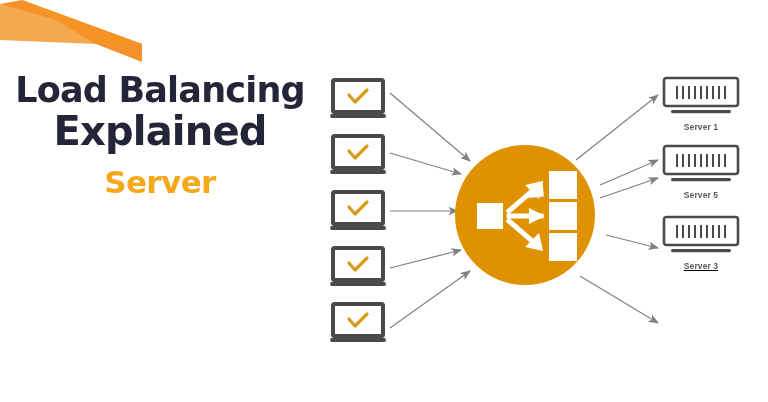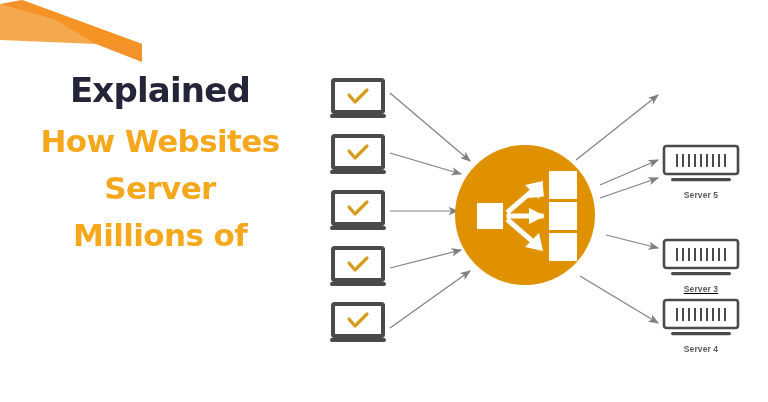--- a/index.html
+++ b/index.html
@@ -38,21 +38,21 @@
   }
   .title-line {
     color: #242539;
     font-family: "DejaVu Sans", sans-serif;
     font-weight: bold;
     font-size: 35px;
     line-height: 41px;
     letter-spacing: -0.8px;
     white-space: nowrap;
   }
-  .title-line.l2 { font-size: 34px; }
+  .title-line.l2 { font-size: 40px; }
   .subtitle-line {
     color: #F5A81C;
     font-family: "DejaVu Sans", sans-serif;
     font-weight: bold;
     font-size: 31px;
     line-height: 47px;
     letter-spacing: -0.6px;
     white-space: nowrap;
   }
   .subtitle-block { margin-top: 7px; }
@@ -108,25 +108,24 @@
   <div class="ribbon">
     <svg width="150" height="62" viewBox="0 0 150 62">
       <path d="M0 4 L22 0 L142 44 L142 62 L96 44 Z" fill="#F5912B"></path>
       <path d="M0 4 L0 40 L96 44 L142 44 Z" fill="#F5A94F"></path>
       <path d="M22 0 L96 44 L0 40 Z" fill="#F5912B" opacity="0.0"></path>
       <path d="M22 0 L142 44 L96 44 Z" fill="#F59425"></path>
     </svg>
   </div>
 
   <div class="text-block">
+    <div class="title-line">Load Balancing</div>
     <div class="title-line l2">Explained</div>
     <div class="subtitle-block">
-      <div class="subtitle-line">How Websites</div>
       <div class="subtitle-line">Server</div>
-      <div class="subtitle-line">Millions of</div>
     </div>
   </div>
 
   <div class="diagram">
 
     <svg class="arrow-layer" viewBox="0 0 450 402">
       <defs>
         <marker id="ah" markerWidth="9" markerHeight="7" refX="8" refY="3.5" orient="auto">
           <path d="M0,0 L9,3.5 L0,7 L2.3,3.5 Z" fill="#808080"></path>
         </marker>
@@ -200,72 +199,72 @@
           <path d="M54 71 L86 71"></path>
           <path d="M54 76 L84 102"></path>
         </g>
         <path d="M88 36 L88 52 L72 52 Z" fill="#ffffff" transform="rotate(-5 84 42)"></path>
         <polygon points="88,36 70,40 84,54" fill="#ffffff"></polygon>
         <polygon points="90,71 74,63 74,79" fill="#ffffff"></polygon>
         <polygon points="88,106 70,102 84,88" fill="#ffffff"></polygon>
       </svg>
     </div>
 
+    <div class="server" style="left:342px; top:76px;">
+      <svg width="82" height="40" viewBox="0 0 82 40">
+        <rect x="4" y="2" width="74" height="28" rx="2.5" fill="#ffffff" stroke="#4a4a4a" stroke-width="2.6"></rect>
+        <g stroke="#4a4a4a" stroke-width="2">
+          <line x1="17" y1="10" x2="17" y2="23"></line>
+            <line x1="23" y1="10" x2="23" y2="23"></line>
+          <line x1="29" y1="10" x2="29" y2="23"></line>
+            <line x1="35" y1="10" x2="35" y2="23"></line>
+          <line x1="41" y1="10" x2="41" y2="23"></line>
+            <line x1="47" y1="10" x2="47" y2="23"></line>
+          <line x1="53" y1="10" x2="53" y2="23"></line>
+            <line x1="59" y1="10" x2="59" y2="23"></line>
+          <line x1="65" y1="10" x2="65" y2="23"></line>
+        </g>
+        <rect x="11" y="34" width="60" height="3.2" rx="1.6" fill="#4a4a4a"></rect>
+      </svg>
+      <div class="server-label">Server 1</div>
+    </div>
 
     <div class="server" style="left:342px; top:144px;">
       <svg width="82" height="40" viewBox="0 0 82 40">
         <rect x="4" y="2" width="74" height="28" rx="2.5" fill="#ffffff" stroke="#4a4a4a" stroke-width="2.6"></rect>
         <g stroke="#4a4a4a" stroke-width="2">
           <line x1="17" y1="10" x2="17" y2="23"></line>
             <line x1="23" y1="10" x2="23" y2="23"></line>
           <line x1="29" y1="10" x2="29" y2="23"></line>
             <line x1="35" y1="10" x2="35" y2="23"></line>
           <line x1="41" y1="10" x2="41" y2="23"></line>
             <line x1="47" y1="10" x2="47" y2="23"></line>
           <line x1="53" y1="10" x2="53" y2="23"></line>
             <line x1="59" y1="10" x2="59" y2="23"></line>
           <line x1="65" y1="10" x2="65" y2="23"></line>
         </g>
         <rect x="11" y="34" width="60" height="3.2" rx="1.6" fill="#4a4a4a"></rect>
       </svg>
       <div class="server-label">Server 5</div>
     </div>
 
-    <div class="server" style="left:342px; top:238px;text-decoration:underline;">
+    <div class="server" style="left:342px; top:215px;text-decoration:underline;">
       <svg width="82" height="40" viewBox="0 0 82 40">
         <rect x="4" y="2" width="74" height="28" rx="2.5" fill="#ffffff" stroke="#4a4a4a" stroke-width="2.6"></rect>
         <g stroke="#4a4a4a" stroke-width="2">
           <line x1="17" y1="10" x2="17" y2="23"></line>
             <line x1="23" y1="10" x2="23" y2="23"></line>
           <line x1="29" y1="10" x2="29" y2="23"></line>
             <line x1="35" y1="10" x2="35" y2="23"></line>
           <line x1="41" y1="10" x2="41" y2="23"></line>
             <line x1="47" y1="10" x2="47" y2="23"></line>
           <line x1="53" y1="10" x2="53" y2="23"></line>
             <line x1="59" y1="10" x2="59" y2="23"></line>
           <line x1="65" y1="10" x2="65" y2="23"></line>
         </g>
         <rect x="11" y="34" width="60" height="3.2" rx="1.6" fill="#4a4a4a"></rect>
       </svg>
       <div class="server-label">Server 3</div>
     </div>
 
-    <div class="server" style="left:342px; top:298px;">
-      <svg width="82" height="40" viewBox="0 0 82 40">
-        <rect x="4" y="2" width="74" height="28" rx="2.5" fill="#ffffff" stroke="#4a4a4a" stroke-width="2.6"></rect>
-        <g stroke="#4a4a4a" stroke-width="2">
-          <line x1="17" y1="10" x2="17" y2="23"></line>
-            <line x1="23" y1="10" x2="23" y2="23"></line>
-          <line x1="29" y1="10" x2="29" y2="23"></line>
-            <line x1="35" y1="10" x2="35" y2="23"></line>
-          <line x1="41" y1="10" x2="41" y2="23"></line>
-            <line x1="47" y1="10" x2="47" y2="23"></line>
-          <line x1="53" y1="10" x2="53" y2="23"></line>
-            <line x1="59" y1="10" x2="59" y2="23"></line>
-          <line x1="65" y1="10" x2="65" y2="23"></line>
-        </g>
-        <rect x="11" y="34" width="60" height="3.2" rx="1.6" fill="#4a4a4a"></rect>
-      </svg>
-      <div class="server-label">Server 4</div>
-    </div>
 
   </div>
 </div>
 
 </body></html>

